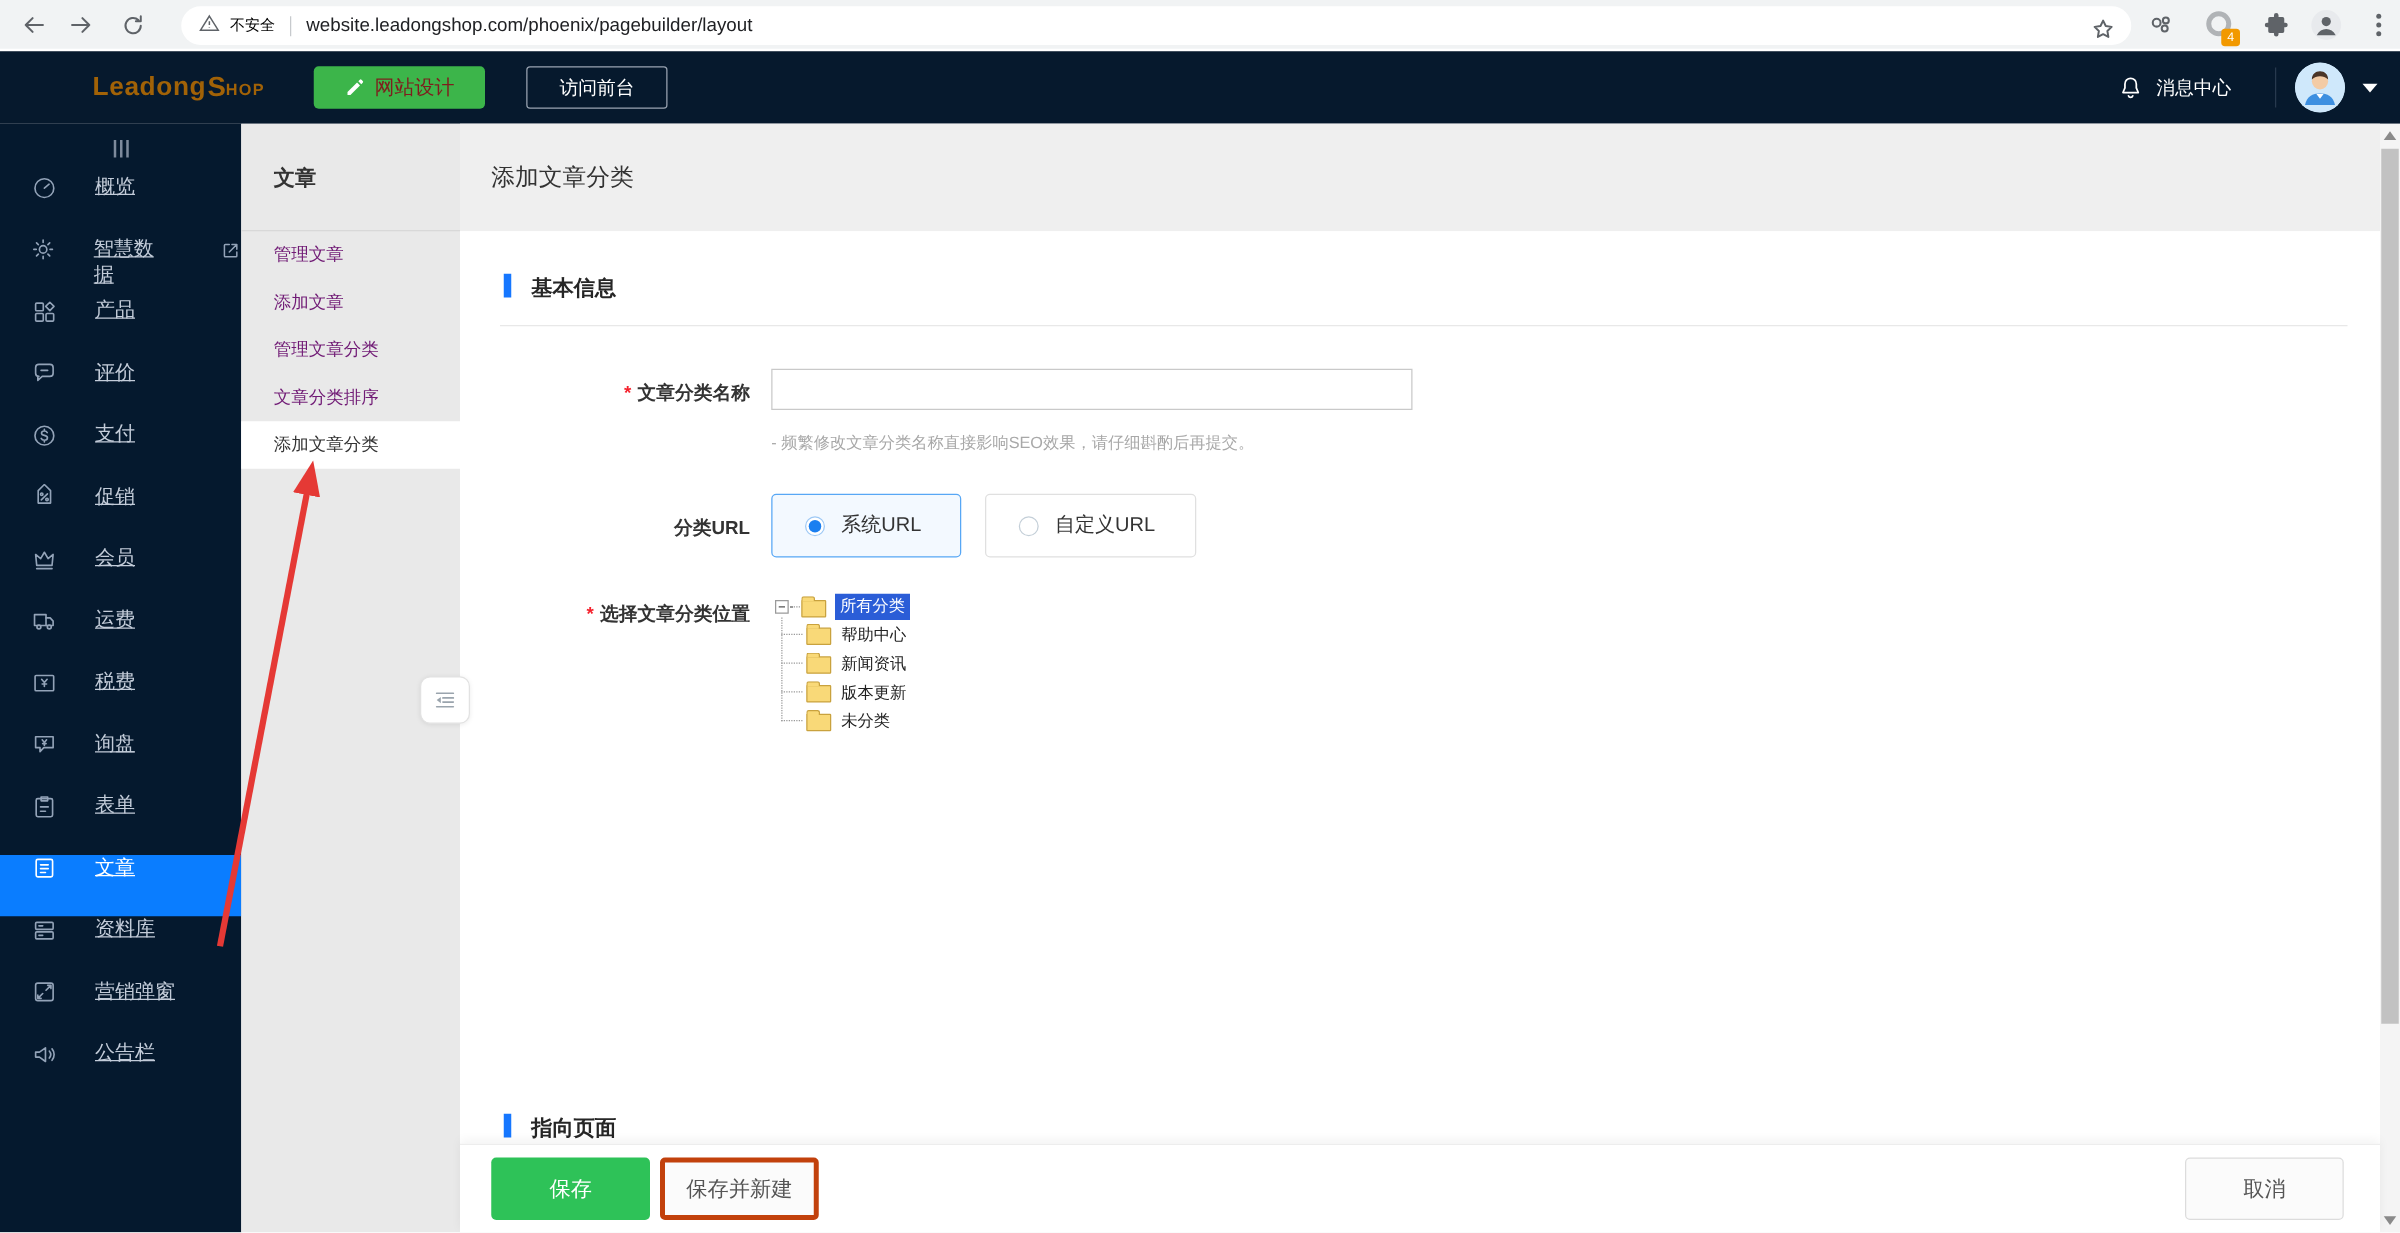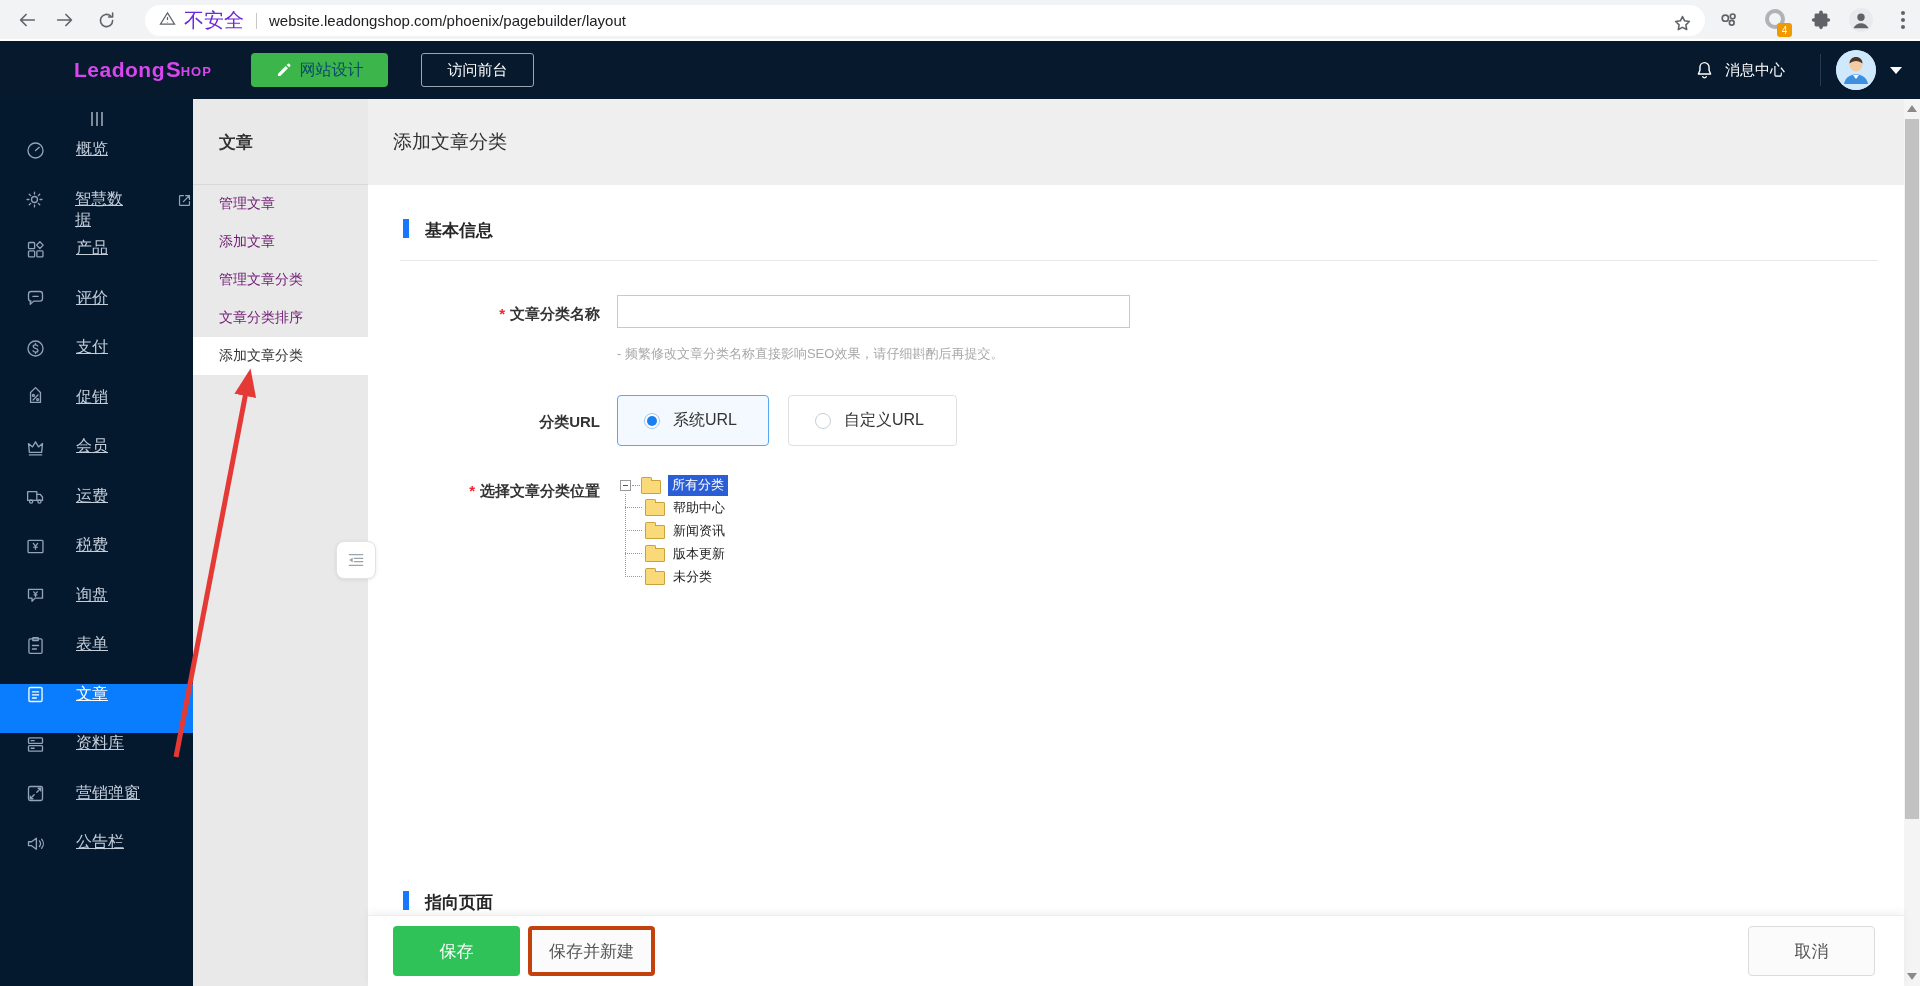--- a/index.html
+++ b/index.html
@@ -6,35 +6,35 @@
   html,body { width:1920px; height:986px; overflow:hidden; }
   body { font-family:"Liberation Sans","DejaVu Sans",sans-serif; background:#fff; }
   #app { position:relative; width:1920px; height:986px; overflow:hidden; background:#efefef; }
 
   
   .browser-bar { position:absolute; left:0; top:0; width:1920px; height:41px; background:#f1f3f4; border-bottom:2px solid #fff; }
   .b-ic { position:absolute; top:7px; width:26px; height:26px; display:flex; align-items:center; justify-content:center; color:#5f6368; }
   .b-ic svg { stroke:#5f6368; fill:none; stroke-width:1.8; stroke-linecap:round; stroke-linejoin:round; }
   .omnibox { position:absolute; left:145px; top:5px; width:1560px; height:31px; background:#fff; border-radius:16px; display:flex; align-items:center; padding:0 14px; }
   .omni-warn svg { stroke:#5f6368; fill:none; stroke-width:1.7; }
-  .omni-sec { color:#6d28d9; font-size:20px; margin-left:8px; }
+  .omni-sec { color:#000000; font-size:12px; margin-left:8px; }
   .omni-div { width:1px; height:16px; background:#c7cacd; margin:0 12px; }
   .omni-url { color:#202124; font-size:15px; }
   .omni-star { position:absolute; right:10px; top:5px; }
   .ext-badge { position:absolute; right:-4px; bottom:-4px; min-width:15px; height:14px; background:#f29900; color:#fff; font-size:10px; border-radius:3px; display:flex; align-items:center; justify-content:center; padding:0 2px; }
   .dots3 { display:flex; flex-direction:column; gap:3px; }
   .dots3 i { width:4px; height:4px; border-radius:50%; background:#5f6368; }
 
   
   .app-header { position:absolute; left:0; top:41px; width:1920px; height:58px; background:#06192d; }
-  .logo { position:absolute; left:74px; top:0; height:58px; display:flex; align-items:center; color:#d946ef; }
+  .logo { position:absolute; left:74px; top:0; height:58px; display:flex; align-items:center; color:#a16207; }
   .logo .p1 { font-size:21px; font-weight:bold; letter-spacing:0.5px; }
   .logo .p2 { font-size:22px; font-weight:bold; margin-left:1px; }
   .logo .p3 { font-size:13px; font-weight:bold; letter-spacing:1px; margin-top:3px; }
-  .design-btn { position:absolute; left:251px; top:12px; width:137px; height:34px; background:#3cb54a; border-radius:4px; color:#0c4a6e; font-size:16px; display:flex; align-items:center; justify-content:center; gap:8px; cursor:pointer; }
+  .design-btn { position:absolute; left:251px; top:12px; width:137px; height:34px; background:#3cb54a; border-radius:4px; color:#7f1d1d; font-size:16px; display:flex; align-items:center; justify-content:center; gap:8px; cursor:pointer; }
   .visit-btn { position:absolute; left:421px; top:12px; width:113px; height:34px; border:1px solid #9aa4b2; border-radius:3px; color:#fff; font-size:15px; display:flex; align-items:center; justify-content:center; cursor:pointer; }
   .msg-center { position:absolute; left:1694px; top:0; height:58px; display:flex; align-items:center; gap:10px; color:#fff; font-size:15px; cursor:pointer; }
   .msg-center svg { stroke:#fff; fill:none; stroke-width:1.6; stroke-linecap:round; stroke-linejoin:round; }
   .hdr-div { position:absolute; left:1820px; top:13px; width:1px; height:32px; background:#27394e; }
   .avatar { position:absolute; left:1836px; top:9px; width:40px; height:40px; border-radius:50%; background:#cfe8fb; overflow:hidden; cursor:pointer; }
   .caret-down { position:absolute; left:1890px; top:26px; width:0; height:0; border-left:6px solid transparent; border-right:6px solid transparent; border-top:7px solid #fff; cursor:pointer; }
 
   
   .sidebar { position:absolute; left:0; top:99px; width:193px; height:887px; background:#05192e; }
   .side-collapse { height:40px; display:flex; align-items:center; justify-content:center; gap:3px; cursor:pointer; }

